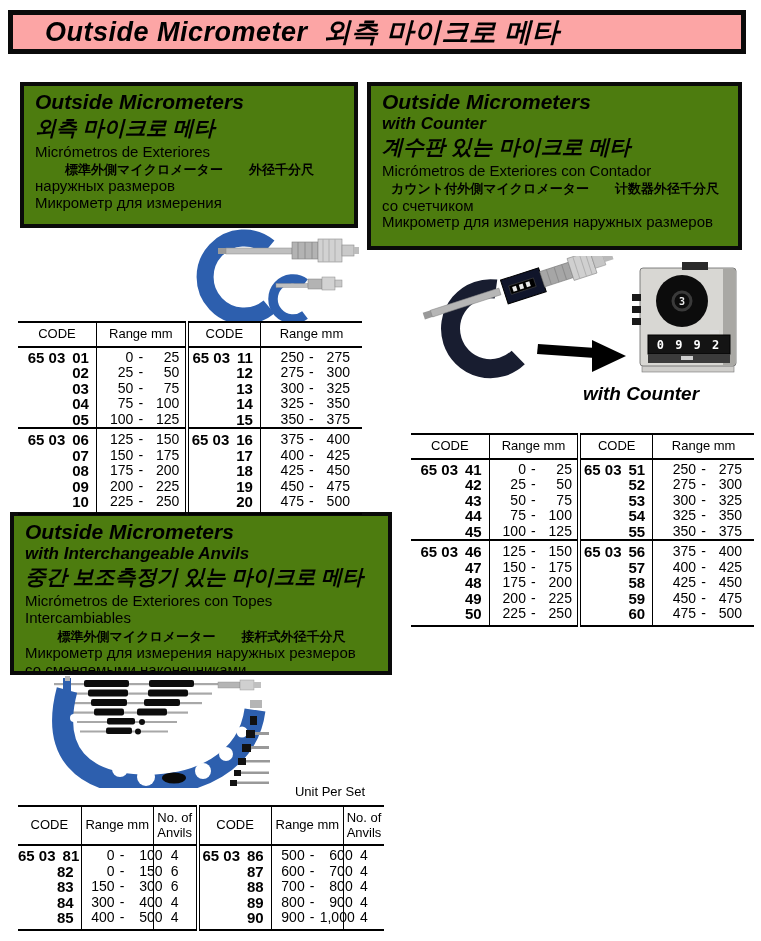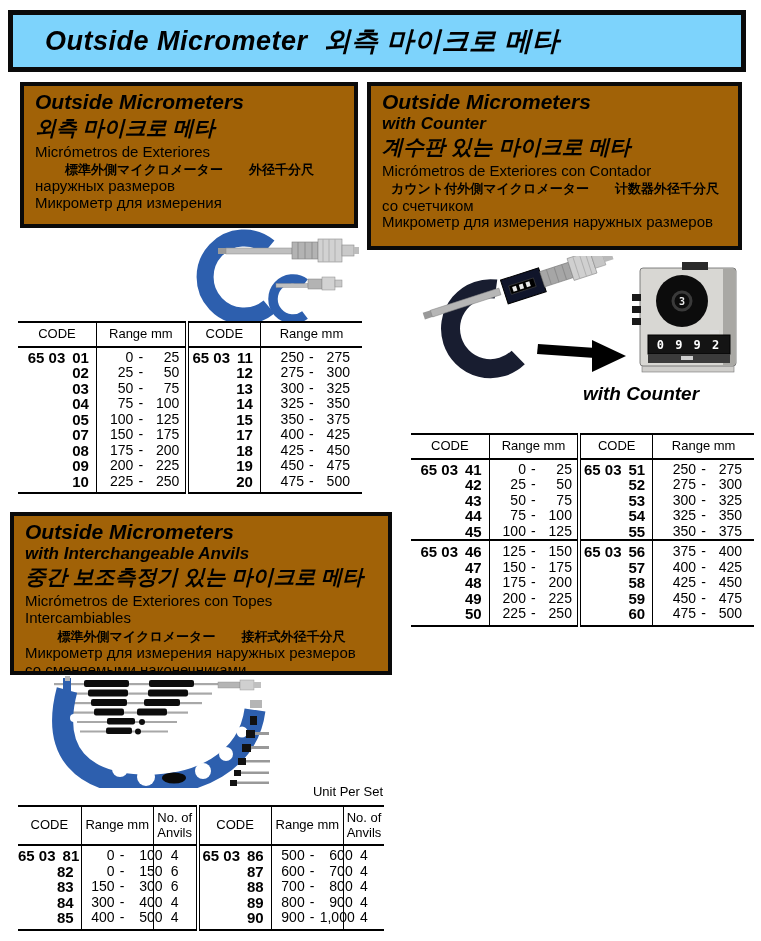--- a/index.html
+++ b/index.html
@@ -1,41 +1,41 @@
 <!DOCTYPE html>
 <html><head>
 <meta charset="utf-8">
 <style>
   html,body{margin:0;padding:0;background:#fff;}
   .page{position:relative;width:761px;height:941px;background:#ffffff;overflow:hidden;
         font-family:"Liberation Sans",sans-serif;color:#000;}
 
   
-  .banner{position:absolute;left:8px;top:10px;width:738px;height:62px;background:#7dd3fc;
+  .banner{position:absolute;left:8px;top:10px;width:738px;height:44px;background:#fca5a5;
           border:5px solid #0a0a0a;box-sizing:border-box;display:flex;align-items:center;}
   .banner-title{font-size:27px;font-weight:bold;font-style:italic;white-space:pre;
                 padding-left:32px;letter-spacing:.5px;}
 
   
-  .infobox{position:absolute;background:#a16207;border:4px solid #0a0a0a;box-sizing:border-box;
+  .infobox{position:absolute;background:#4d7c0f;border:4px solid #0a0a0a;box-sizing:border-box;
            padding:5px 10px 4px 11px;overflow:hidden;}
   #box-std{left:20px;top:82px;width:338px;height:146px;}
   #box-ctr{left:367px;top:82px;width:375px;height:168px;}
   #box-anv{left:10px;top:512px;width:382px;height:163px;}
   .t-en {font-size:21px;font-weight:bold;font-style:italic;line-height:1.08;}
   .t-en2{font-size:17px;font-weight:bold;font-style:italic;line-height:1.12;}
   .t-ko {font-size:21px;font-weight:bold;font-style:italic;line-height:1.3;}
   .t-es {font-size:15px;line-height:1.15;margin-top:2px;}
   .t-jp {font-size:13px;font-weight:bold;line-height:1.25;margin-top:2px;text-align:center;}
   .t-ru {font-size:15px;line-height:1.12;}
 
   
   .with-counter-caption{position:absolute;left:566px;top:383px;width:150px;text-align:center;
         font-size:19px;font-weight:bold;font-style:italic;}
-  .unit-label{position:absolute;left:243px;top:784px;width:140px;text-align:right;font-size:13px;}
+  .unit-label{position:absolute;left:225px;top:784px;width:140px;text-align:right;font-size:13px;}
 
   
   table.cat{position:absolute;border-collapse:collapse;table-layout:fixed;
             border-top:2px solid #000;border-bottom:2px solid #000;}
   #tbl-std{left:18px;top:321px;width:344px;}
   #tbl-ctr{left:411px;top:433px;width:343px;}
   #tbl-anv{left:18px;top:805px;width:366px;}
   .cat th{font-weight:normal;font-size:13px;text-align:center;padding:4px 1px;
           border-bottom:2px solid #000;line-height:1.12;}
   .cat td{font-size:14px;height:15px;line-height:15.5px;padding:0;white-space:nowrap;}
@@ -261,20 +261,26 @@
           <td class="range"><span class="rf">75</span><span class="rd">-</span><span class="rt">100</span></td>
           <td class="code"><span class="sfx">14</span></td>
           <td class="range"><span class="rf">325</span><span class="rd">-</span><span class="rt">350</span></td>
         </tr>
         <tr>
           <td class="code"><span class="sfx">05</span></td>
           <td class="range"><span class="rf">100</span><span class="rd">-</span><span class="rt">125</span></td>
           <td class="code"><span class="sfx">15</span></td>
           <td class="range"><span class="rf">350</span><span class="rd">-</span><span class="rt">375</span></td>
         </tr>
+        <tr class="group-start">
+          <td class="code"><span class="pfx">65 03</span><span class="sfx">06</span></td>
+          <td class="range"><span class="rf">125</span><span class="rd">-</span><span class="rt">150</span></td>
+          <td class="code"><span class="pfx">65 03</span><span class="sfx">16</span></td>
+          <td class="range"><span class="rf">375</span><span class="rd">-</span><span class="rt">400</span></td>
+        </tr>
         <tr>
           <td class="code"><span class="sfx">07</span></td>
           <td class="range"><span class="rf">150</span><span class="rd">-</span><span class="rt">175</span></td>
           <td class="code"><span class="sfx">17</span></td>
           <td class="range"><span class="rf">400</span><span class="rd">-</span><span class="rt">425</span></td>
         </tr>
         <tr>
           <td class="code"><span class="sfx">08</span></td>
           <td class="range"><span class="rf">175</span><span class="rd">-</span><span class="rt">200</span></td>
           <td class="code"><span class="sfx">18</span></td>

